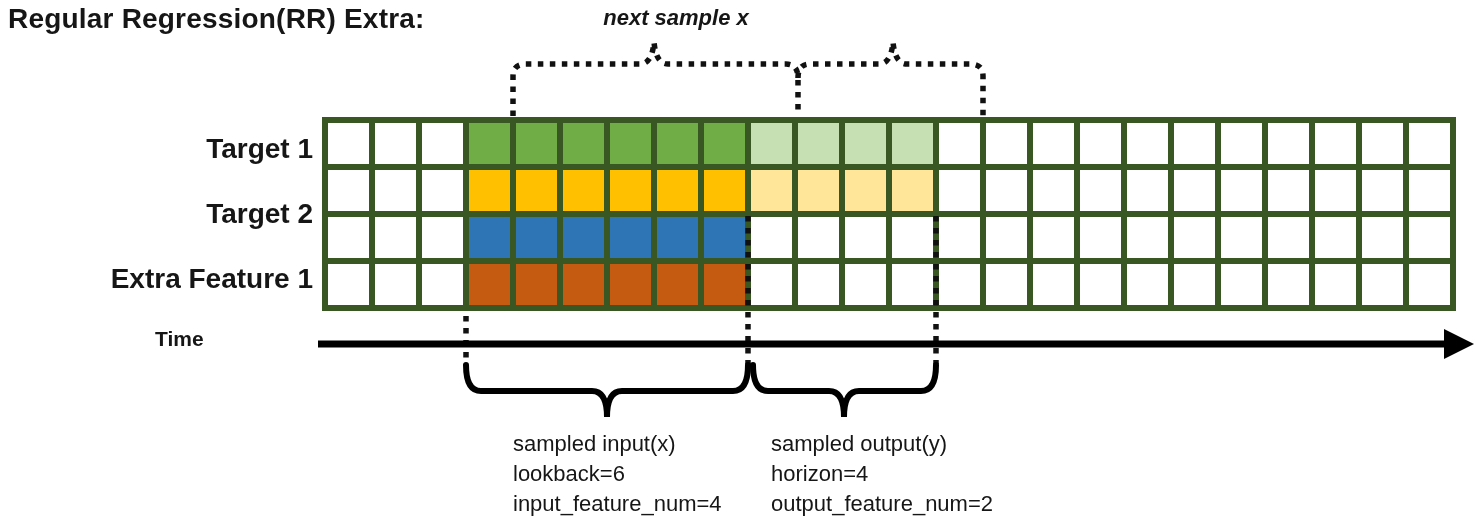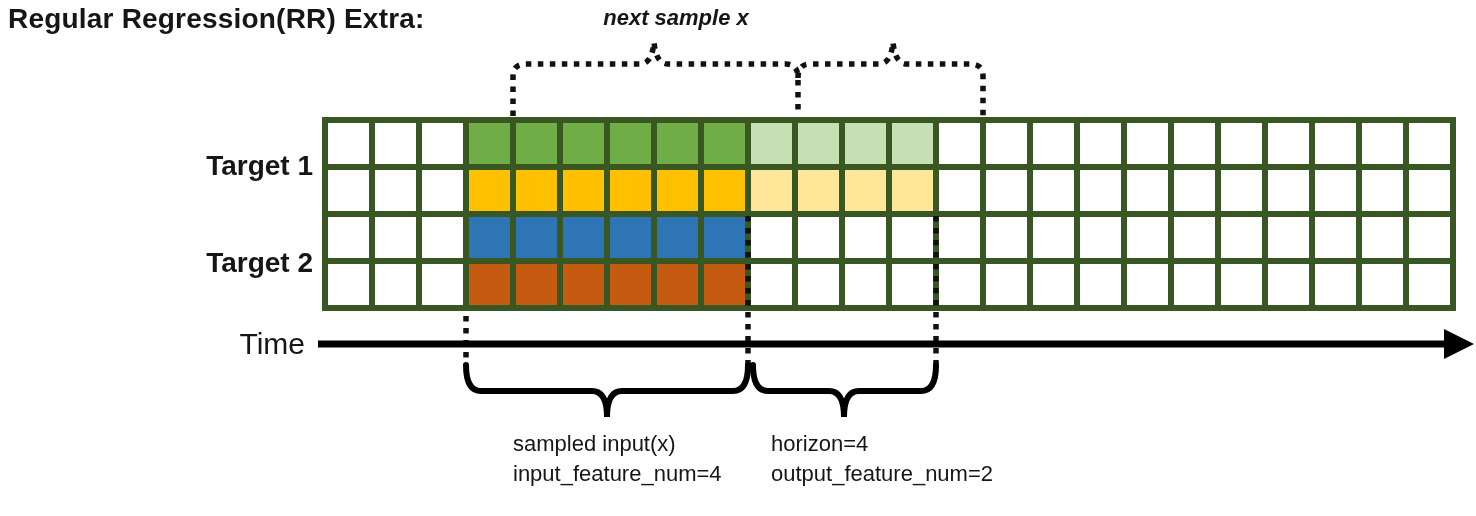--- a/index.html
+++ b/index.html
@@ -30,41 +30,42 @@
     position:absolute; left:322px; top:117px;
     display:grid; gap:6px; padding:6px;
   }
   .grid .cell { width:41px; height:41px; }
   svg.overlay {
     position:absolute; left:0; top:0; width:1476px; height:516px;
     pointer-events:none;
   }
   .time-label {
     position:absolute; left:155px; top:327px; width:150px;
-    text-align:right; font-size:30px; font-weight:400;
+    text-align:left; font-size:21px; font-weight:700;
   }
   .note {
     position:absolute; top:429px;
     font-size:22px; font-weight:400; line-height:30px; white-space:nowrap;
   }
   .note.input-note { left:513px; }
   .note.output-note { left:771px; }
 </style>
 </head>
 <body>
 
 <div class="canvas">
 
   <div class="title">Regular Regression(RR) Extra:</div>
 
   <div class="top-label nsx">next sample x</div>
 
   <div class="row-labels">
     <div class="row-label">Target 1</div>
     <div class="row-label">Target 2</div>
+    <div class="row-label">Extra Feature 1</div>
   </div>
 
   <div class="grid" id="grid" style="background: rgb(56, 87, 35); grid-template-columns: repeat(24, 41px);">
       <div class="cell" style="background: rgb(255, 255, 255);"></div>
       <div class="cell" style="background: rgb(255, 255, 255);"></div>
       <div class="cell" style="background: rgb(255, 255, 255);"></div>
       <div class="cell" style="background: rgb(112, 173, 71);"></div>
       <div class="cell" style="background: rgb(112, 173, 71);"></div>
       <div class="cell" style="background: rgb(112, 173, 71);"></div>
       <div class="cell" style="background: rgb(112, 173, 71);"></div>
@@ -176,21 +177,23 @@
 
     <path d="M 466,365 Q 466,391 481,391 L 592,391 Q 607,391 607,417 Q 607,391 622,391 L 733,391 Q 748,391 748,365" fill="none" stroke="#000000" stroke-width="6" stroke-linecap="round"></path>
 
     <path d="M 753,365 Q 753,391 768,391 L 829,391 Q 844,391 844,417 Q 844,391 859,391 L 921,391 Q 936,391 936,365" fill="none" stroke="#000000" stroke-width="6" stroke-linecap="round"></path>
   </svg>
 
   <div class="time-label">Time</div>
 
   <div class="note input-note">
     <div>sampled input(x)</div>
+    <div>lookback=6</div>
     <div>input_feature_num=4</div>
   </div>
 
   <div class="note output-note">
+    <div>sampled output(y)</div>
     <div>horizon=4</div>
     <div>output_feature_num=2</div>
   </div>
 
 </div>
 
 </body></html>

